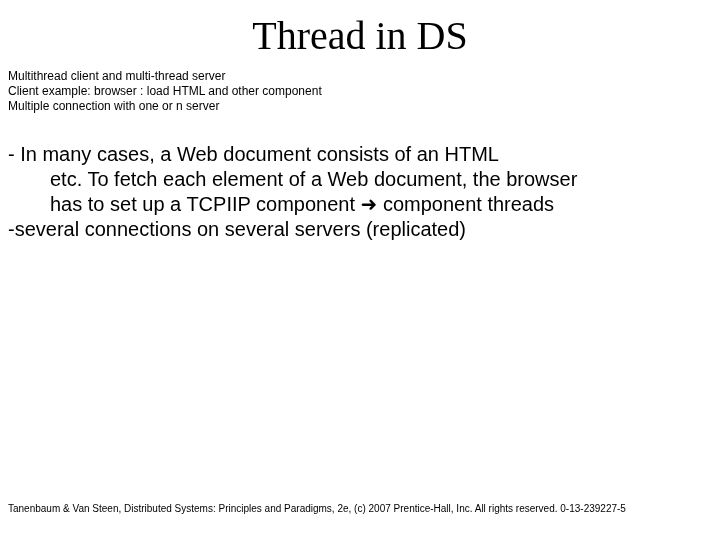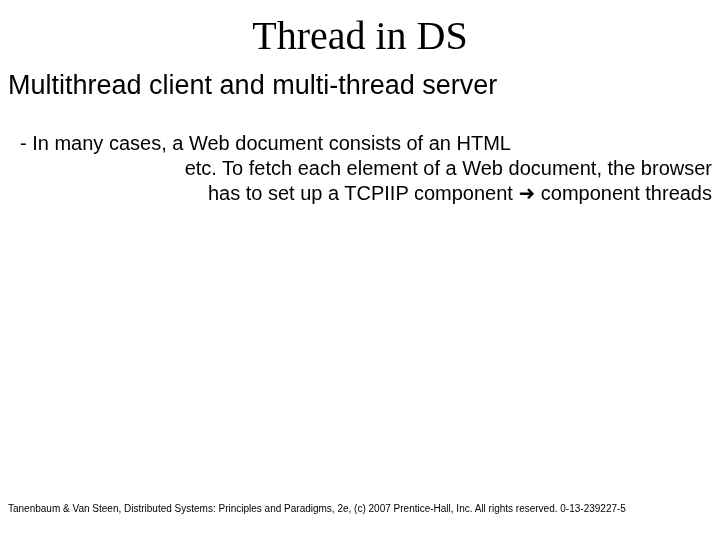--- a/index.html
+++ b/index.html
@@ -20,38 +20,36 @@
     padding: 8px 8px 8px 8px;
   }
   .title {
     text-align: center;
     font-family: "Times New Roman", Times, serif;
     font-size: 40px;
     font-weight: 400;
     margin: 4px 0 10px 0;
   }
   .block {
-    font-size: 27px;
+    font-size: 12px;
     line-height: 1.25;
   }
   .block p {
     margin: 0;
   }
   .block2 {
     font-size: 20px;
     line-height: 1.25;
     margin-top: 28px;
-    margin-left: 12px;
   }
   .block2 p {
     margin: 0;
   }
   .indent {
     padding-left: 42px;
-    text-align: right;
   }
   .arrow {
     font-family: Arial, sans-serif;
   }
   .footer {
     position: absolute;
     left: 8px;
     bottom: 26px;
     font-size: 10px;
     white-space: nowrap;
@@ -59,25 +57,28 @@
 </style>
 </head>
 <body>
 
 <div class="slide">
 
   <div class="title">Thread in DS</div>
 
   <div class="block">
     <p>Multithread client and multi-thread server</p>
+    <p>Client example: browser : load HTML and other component</p>
+    <p>Multiple connection with one or n server</p>
   </div>
 
   <div class="block2">
     <p>- In many cases, a Web document consists of an HTML</p>
     <p class="indent">etc. To fetch each element of a Web document, the browser</p>
     <p class="indent">
       <span>has to set up a TCPIIP component </span><span class="arrow">➜</span><span> component threads</span>
     </p>
+    <p>-several connections on several servers (replicated)</p>
   </div>
 
   <div class="footer">Tanenbaum &amp; Van Steen, Distributed Systems: Principles and Paradigms, 2e, (c) 2007 Prentice-Hall, Inc. All rights reserved. 0-13-239227-5</div>
 
 </div>
 
 </body></html>

